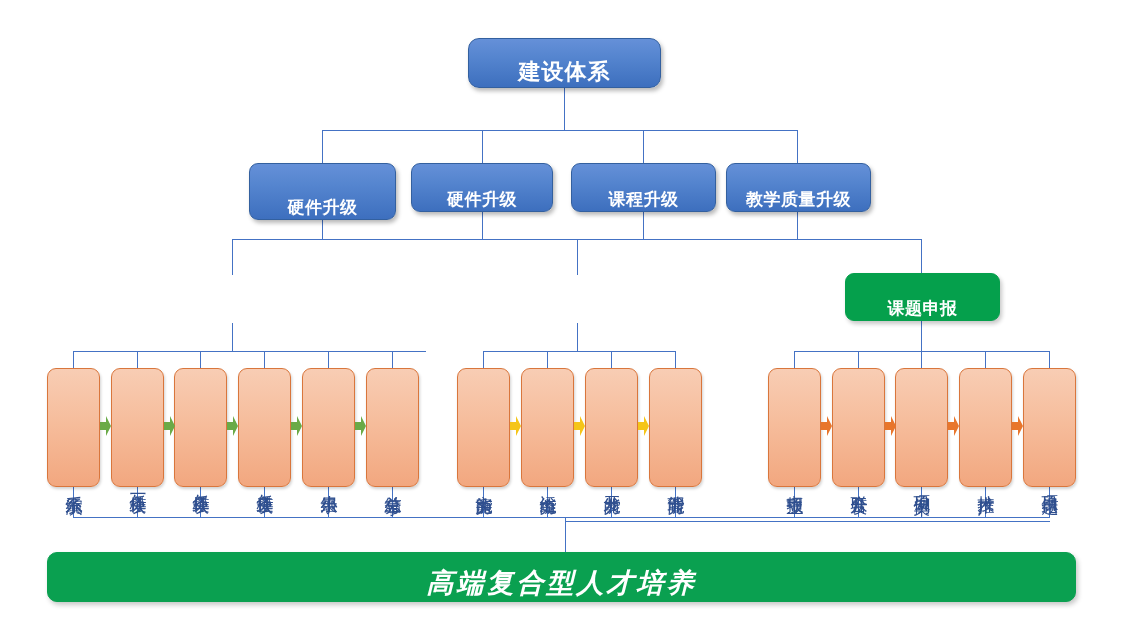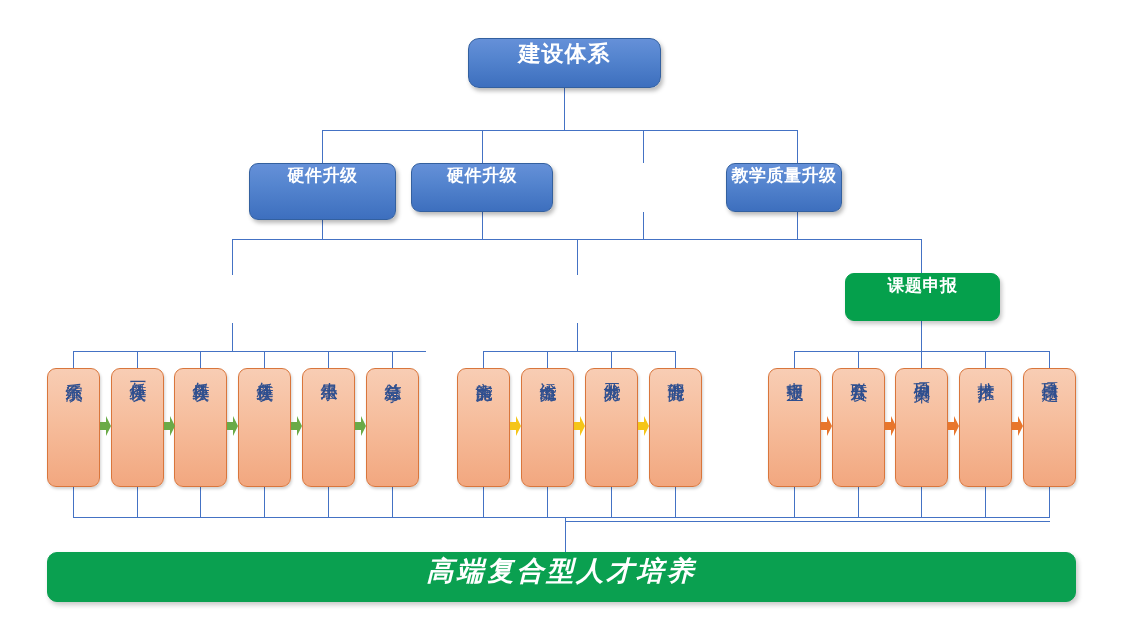--- a/index.html
+++ b/index.html
@@ -11,21 +11,21 @@
 
   
   .ln{position:absolute;background:#4472c4;}
   .ln.v{width:1px;}
   .ln.h{height:1px;}
 
   
   .node{
     position:absolute;
     box-sizing:border-box;
-    display:flex;align-items:flex-start;justify-content:center;
+    display:flex;align-items:flex-end;justify-content:center;
     text-align:center;
     z-index:5;
   }
 
   
   .blue{
     background:linear-gradient(180deg,#6590d8 0%,#5585cf 38%,#3d6fbe 100%);
     border:1px solid #33609f;
     border-radius:9px;
     color:#ffffff;
@@ -146,21 +146,24 @@
   <div class="node blue root" style="left:468px;top:38px;width:193px;height:50px;">
     <span>建设体系</span>
   </div>
 
   <div class="node blue lvl2" style="left:249px;top:163px;width:147px;height:57px;">
     <span>硬件升级</span>
   </div>
   <div class="node blue lvl2" style="left:411px;top:163px;width:142px;height:49px;">
     <span>硬件升级</span>
   </div>
-  <div class="node blue lvl2" style="left:726px;top:163px;width:116px;height:49px;">
+  <div class="node blue lvl2" style="left:571px;top:163px;width:145px;height:49px;">
+    <span>课程升级</span>
+  </div>
+  <div class="node blue lvl2" style="left:726px;top:163px;width:145px;height:49px;">
     <span>教学质量升级</span>
   </div>
 
   <div class="node green" style="left:845px;top:273px;width:155px;height:48px;">
     <span>课题申报</span>
   </div>
 
   <div class="node orange" style="left:47px;top:368px;width:53px;height:119px;">
     <span class="vtxt">系统演示</span>
   </div>

